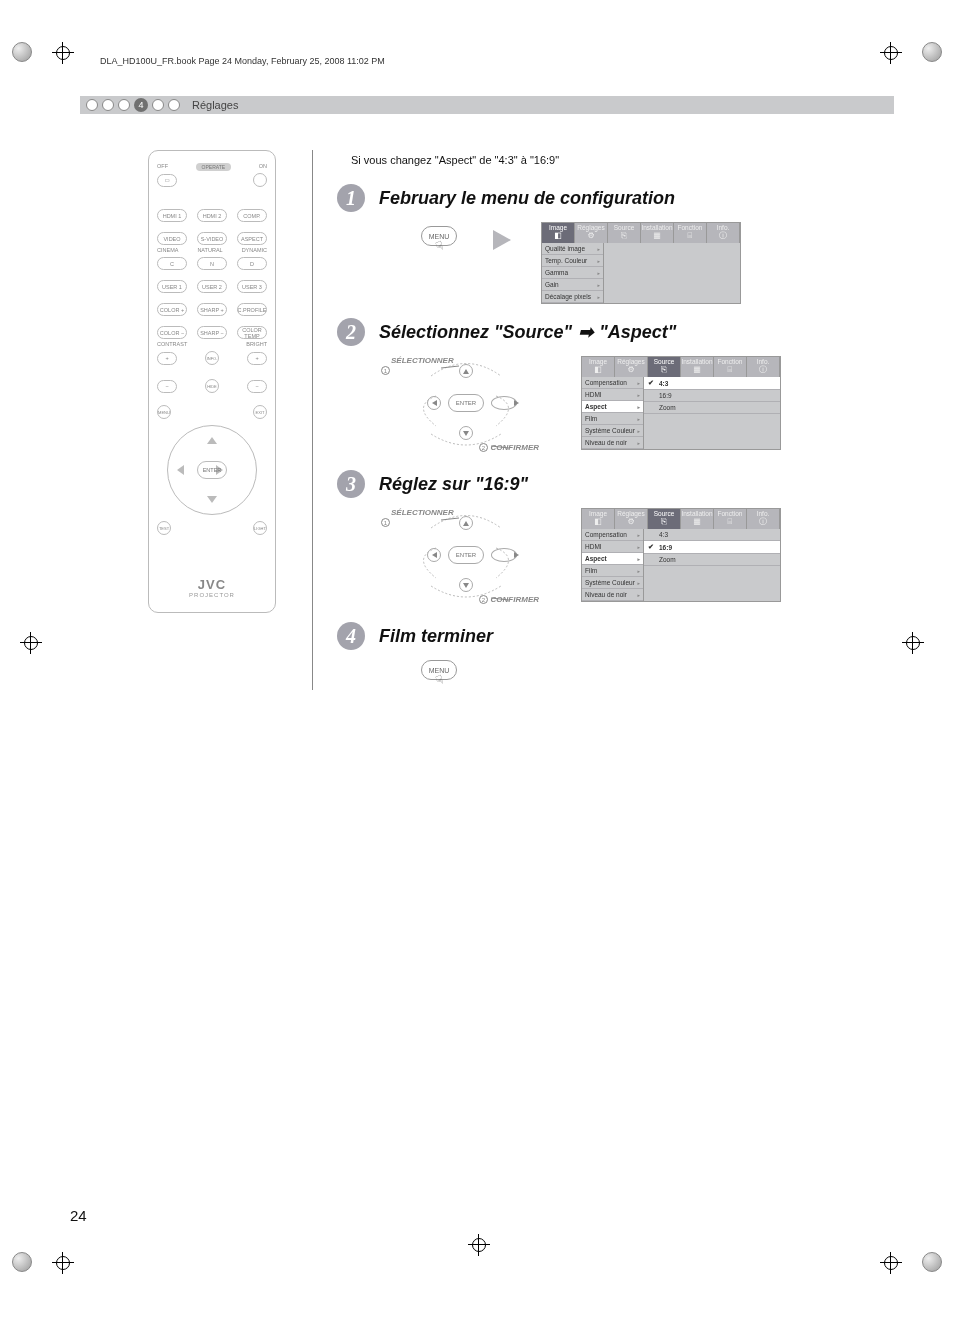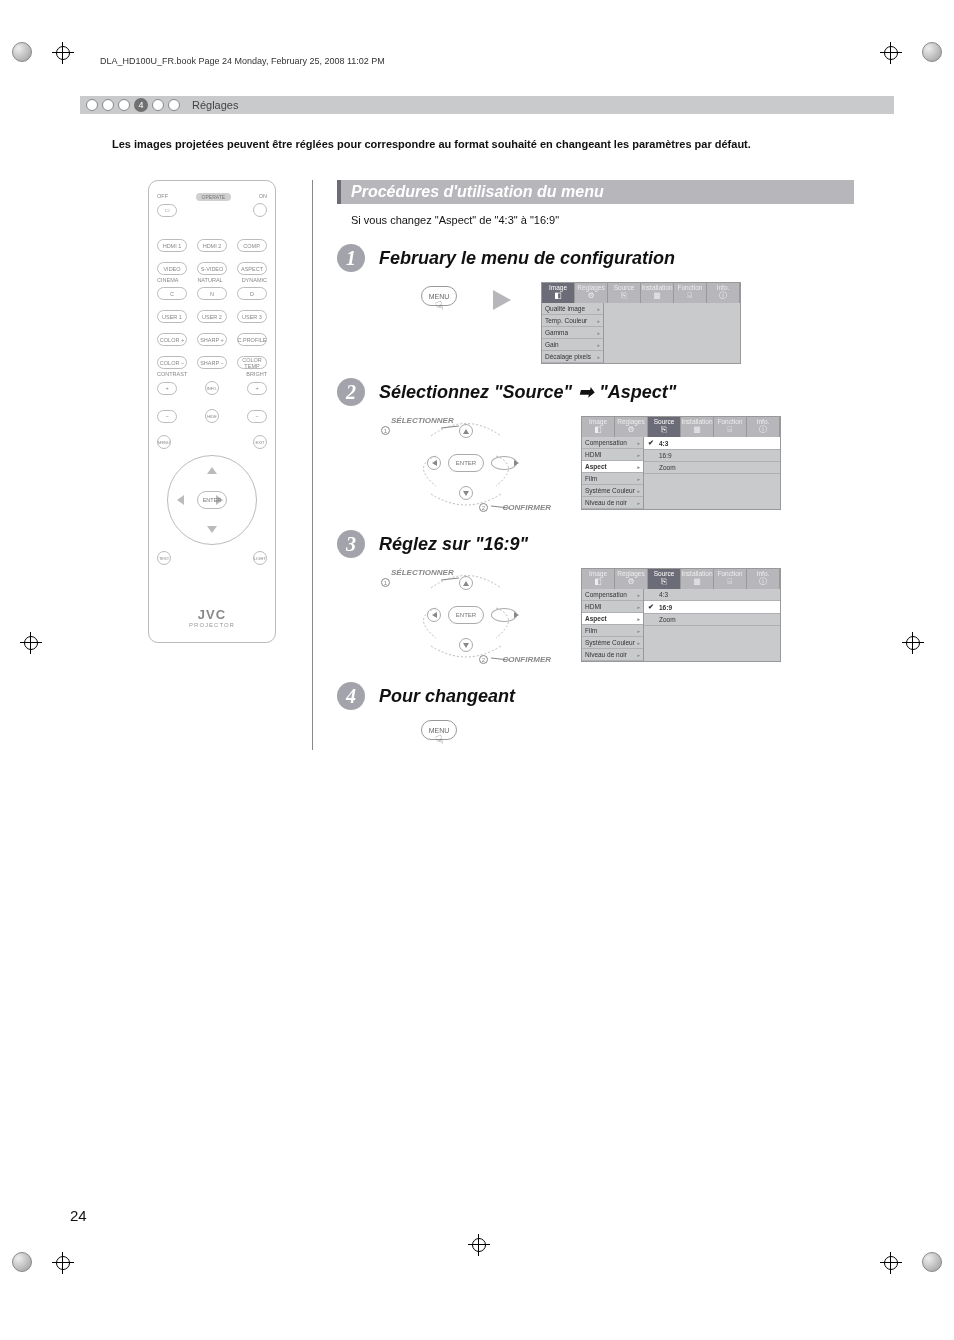--- a/index.html
+++ b/index.html
@@ -162,21 +162,21 @@
   .menubtn .hand {
     position:absolute; left:14px; top:12px;
     font-size:12px; color:#666; transform: rotate(-20deg);
   }
   .bigarrow { width:0; height:0; border-top:10px solid transparent; border-bottom:10px solid transparent; border-left:18px solid #b6b6bb; margin-top:8px; }
   
   .cluster {
     position:relative; width:170px; height:100px;
   }
   .cluster .sel-lbl { position:absolute; left:0; top:0; font-size:8px; font-style:italic; font-weight:bold; color:#888; }
-  .cluster .conf-lbl{ position:absolute; right:0; bottom:4px; font-size:8px; font-style:italic; font-weight:bold; color:#888; }
+  .cluster .conf-lbl{ position:absolute; right:12px; bottom:4px; font-size:8px; font-style:italic; font-weight:bold; color:#888; }
   .cluster svg { position:absolute; inset:0; }
   .cluster .enter {
     position:absolute; left:67px; top:38px;
     width:36px; height:18px; border:1px solid #aaa; border-radius:9px;
     font-size:6px; color:#777; display:flex; align-items:center; justify-content:center;
   }
   .cluster .tri {
     position:absolute; width:14px; height:14px; border:1px solid #aaa; border-radius:50%;
     display:flex; align-items:center; justify-content:center;
   }
@@ -279,21 +279,20 @@
       <div class="bc-dot"></div>
       <div class="bc-dot"></div>
     <div class="bc-num">4</div>
     <div class="bc-dot"></div>
       <div class="bc-dot"></div>
   </div>
   <span>Réglages</span>
 </div>
 
 <div class="page">
-  <div class="intro">Les images projetées peuvent être réglées pour correspondre au format souhaité en changeant les paramètres par défaut.</div>
 
   <div class="columns">
 
     <div class="remote-wrap">
       <div class="remote">
         <div class="row">
           <span class="lbl">OFF</span>
           <span class="operate">OPERATE</span>
           <span class="lbl">ON</span>
         </div>
@@ -377,21 +376,20 @@
           <div style="flex:1"></div>
           <div class="btn round" style="font-size:4px;">LIGHT</div>
         </div>
         <div style="height:30px;"></div>
         <div class="brand">JVC</div>
         <div class="sub">PROJECTOR</div>
       </div>
     </div>
 
     <div class="right">
-      <div class="section-bar">Procédures d'utilisation du menu</div>
       <div class="example-txt">Si vous changez "Aspect" de "4:3" à "16:9"</div>
 
       <div class="step">
         <div class="stepnum">1</div>
         <div class="steptitle">February le menu de configuration</div>
       </div>
       <div class="step-body">
         <div style="display:flex; align-items:center; gap:36px; margin-left:40px;">
           <div class="menubtn">
               <span>MENU</span>
@@ -605,21 +603,21 @@
                   <span class="chk"></span>
                   <span>Zoom</span>
                 </div>
               </div>
             </div>
           </div>
       </div>
 
       <div class="step">
         <div class="stepnum">4</div>
-        <div class="steptitle">Pour changeant</div>
+        <div class="steptitle">Film terminer</div>
       </div>
       <div class="step-body">
         <div style="margin-left:40px;">
           <div class="menubtn">
               <span>MENU</span>
               <span class="hand">☟</span>
             </div>
         </div>
       </div>
     </div>

